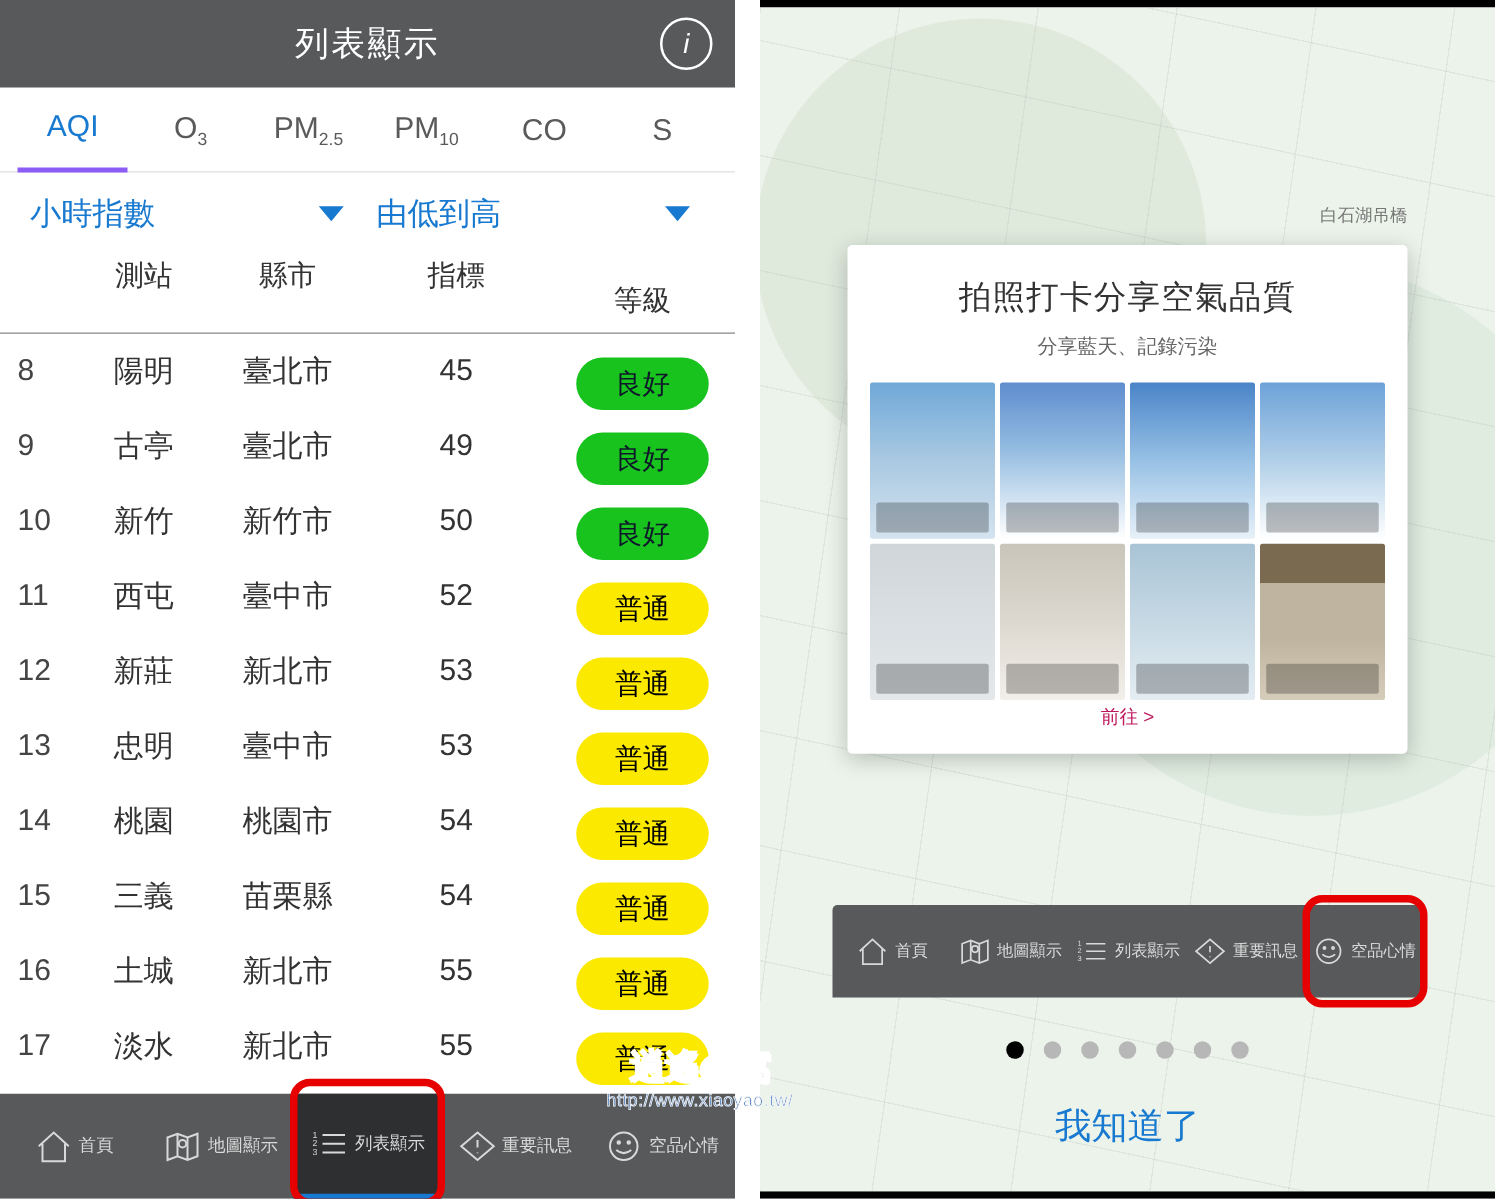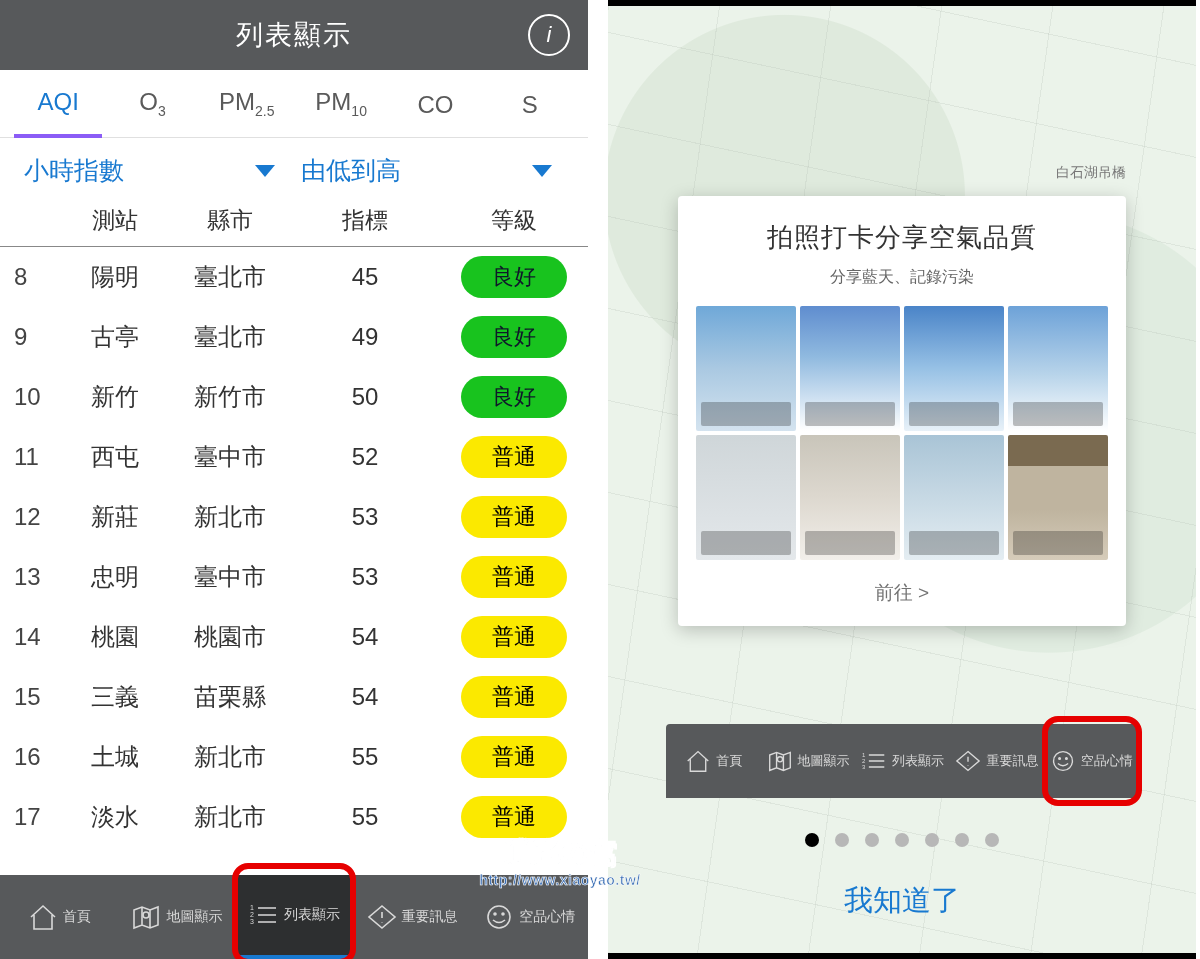--- a/index.html
+++ b/index.html
@@ -24,21 +24,21 @@
 .filter.f1 { width:50%; justify-content:space-between; padding-right:26px;}
 .filter.f2 { width:50%; justify-content:space-between; padding-right:26px;}
 .chev { width:0; height:0; border-left:10px solid transparent; border-right:10px solid transparent; border-top:12px solid #1879d0; }
 
 .thead { display:flex; padding:4px 0 10px 0; border-bottom:1.5px solid #888; color:#333; font-size:23px; }
 .thead > div { text-align:center; }
 .c-r { width:60px; }
 .c-s { width:110px; }
 .c-c { width:120px; }
 .c-i { width:150px; text-align:center;}
-.c-g { width:148px; text-align:center;}
+.c-g { width:148px; text-align:center;margin-top:20px;}
 
 .rows { flex:1; overflow:hidden; }
 .row { display:flex; align-items:center; height:60px; font-size:24px; color:#333; }
 .row .c-r { padding-left:14px; text-align:left; color:#444;}
 .row .c-i { text-align:center; }
 .row .c-g { display:flex; justify-content:center; }
 .pill { min-width:106px; padding:6px 22px; border-radius:30px; text-align:center; font-size:22px; color:#000; }
 .good { background:#18c31e; color:#0f172a; }
 .moderate { background:#fbe900; color:#000; }
 
@@ -65,35 +65,35 @@
 .grid-th { display:grid; grid-template-columns:repeat(4,1fr); gap:4px; margin-top:18px; }
 .th { aspect-ratio: .80; background:linear-gradient(#6fa8d8,#aac9e2 50%,#d4e3ef); border-radius:2px; position:relative; overflow:hidden;}
 .th::after{content:"";position:absolute;left:5px;bottom:5px;right:5px;height:24px;background:rgba(0,0,0,.25);border-radius:2px;}
 .th.t2{background:linear-gradient(#5f8dcf,#8fb9df 40%,#fff);}
 .th.t3{background:linear-gradient(#4a84c8,#97c1e5 50%,#e8f1f8);}
 .th.t4{background:linear-gradient(#6da2d8,#b8d4ea 55%,#fff);}
 .th.t5{background:linear-gradient(#cfd6d9,#e4e8eb);}
 .th.t6{background:linear-gradient(#c9c5ba,#ddd8cf 50%,#f2efea);}
 .th.t7{background:linear-gradient(#a9c4d6,#e4edf2);}
 .th.t8{background:linear-gradient(#7a6a50 0 25%,#bfb49f 25% 60%,#d6ccba);}
-.go-link { text-align:center; color:#737373; font-size:19px; margin-top:20px; cursor:pointer; }
+.go-link { text-align:center; color:#be185d; font-size:15px; margin-top:4px; cursor:pointer; }
 
 .nav-r { background:#57595b; height:74px; display:flex; position:absolute; left:58px; right:58px; bottom:155px; border-radius:4px 4px 0 0; }
 .nav-r .nav-item { flex:1; font-size:13px; }
 .hl-box.r { left:auto; }
 
 .dots { position:absolute; left:0; right:0; bottom:106px; display:flex; justify-content:center; gap:16px; }
 .dot { width:14px; height:14px; border-radius:50%; background:#b7b7b7; }
 .dot.active { background:#000; }
 .know { position:absolute; left:0; right:0; bottom:32px; text-align:center; color:#1879d0; font-size:29px; cursor:pointer;}
 
 
 .wm { position:absolute; left:390px; top:834px; width:340px; text-align:center; pointer-events:none; }
 .wm .t1 { font-size:28px; font-weight:bold; color:#2e3e6e; -webkit-text-stroke:1.5px #fff; text-shadow:2px 2px 0 #fff; }
-.wm .t2 { font-size:14px; font-weight:bold; color:#3b6fb5; -webkit-text-stroke:.6px #fff; letter-spacing:.5px; }
+.wm .t2 { font-size:14px; font-weight:normal; color:#3b6fb5; -webkit-text-stroke:.6px #fff; letter-spacing:.5px; }
 </style>
 </head>
 <body>
 
 <div class="canvas">
 
   <div class="phone left">
     <div class="header-l">
       <span class="title">列表顯示</span>
       <div class="info-btn">

